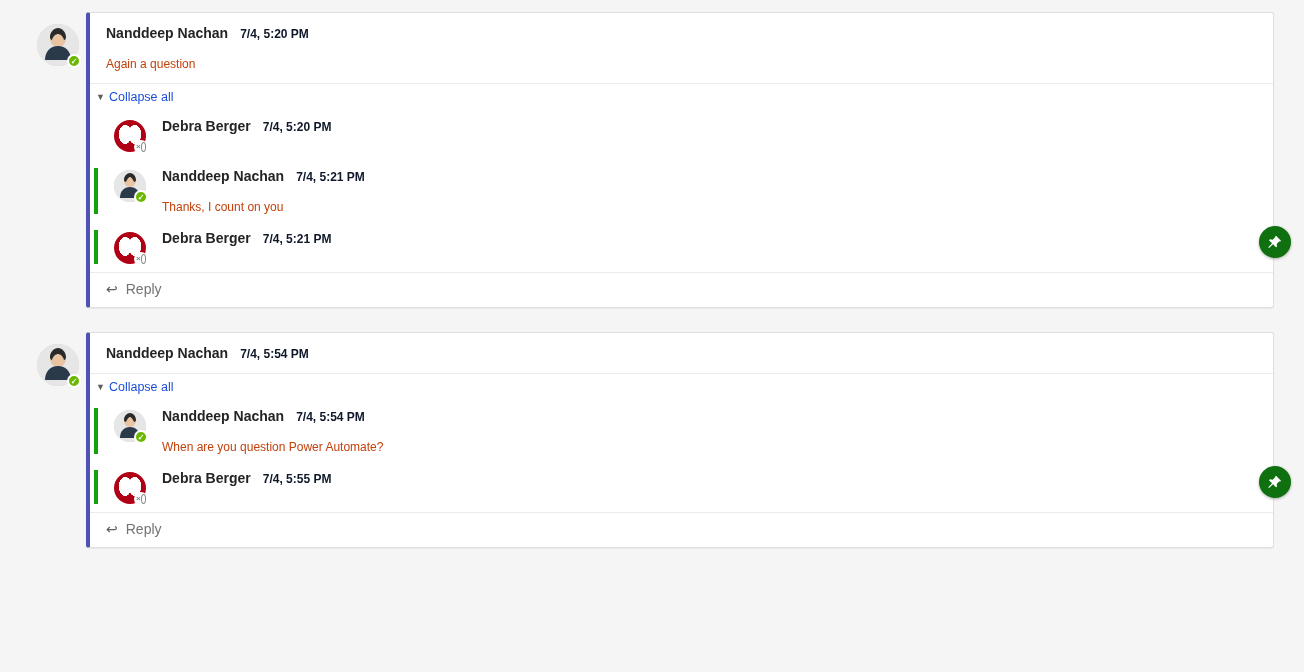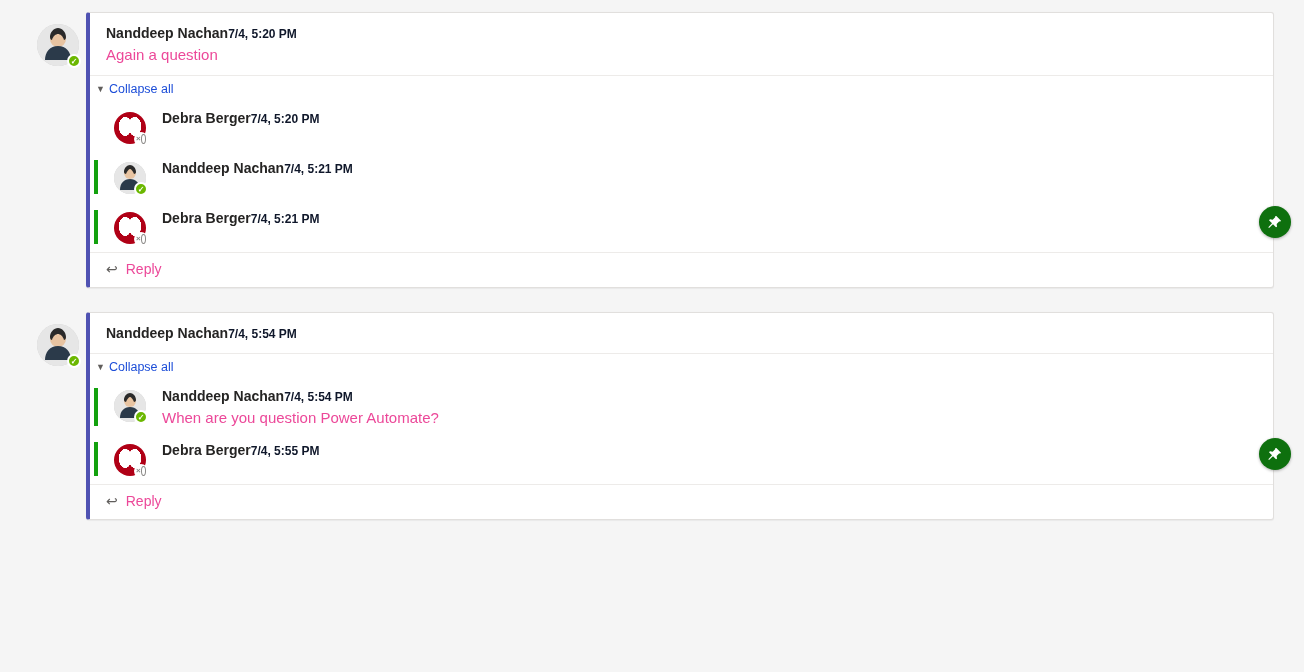--- a/index.html
+++ b/index.html
@@ -60,24 +60,24 @@
   .thread-body {
     flex: 1;
     background: #fff;
     border: 1px solid #e1dfdd;
     border-radius: 3px;
     border-left: 4px solid #4f52b2;
     box-shadow: 0 0.5px 1px rgba(0,0,0,.05);
     position: relative;
   }
   .parent-msg { padding: 12px 20px 12px 16px; }
-  .msg-header { display:flex; align-items:baseline; }
+  .msg-header { display:flex; align-items:baseline; gap:12px; }
   .msg-author { font-weight:600; color:#252423; }
   .msg-time { color:#0f172a; font-size: 12px; font-weight: bold; }
-  .msg-text { margin-top:5px; font-size:15px; color:#ec4899; }
+  .msg-text { margin-top:16px; font-size:12px; color:#c2410c; }
   .collapse-row {
     padding: 6px 16px 6px 6px;
     border-top: 1px solid #edebe9;
     display:flex; align-items:center; gap:4px;
     font-size: 12.5px;
   }
   .collapse-row .chev { color:#605e5c; font-size:9px;}
   .collapse-link { color:#1d4ed8; cursor:pointer; }
   .replies { }
   .reply-item {
@@ -95,21 +95,21 @@
   .reply-indent.accent { border-left-color: #13a10e; }
   .reply-avatar-col { flex: 0 0 40px; display:flex; justify-content:center; padding-top:2px;}
   .reply-content { flex:1; }
   .reply-row {
     border-top: 1px solid #edebe9;
     padding: 8px 16px 10px 16px;
     display:flex; align-items:center; gap:8px;
     color:#605e5c;
   }
   .reply-row .reply-icon { font-size:14px; color:#605e5c;}
-  .reply-row .reply-label { color:#ec4899; font-size:14px; }
+  .reply-row .reply-label { color:#737373; font-size:14px; }
   .pin-badge {
     position:absolute;
     right:-18px;
     width:32px; height:32px;
     border-radius:50%;
     background:#0e700e;
     display:flex; align-items:center; justify-content:center;
     box-shadow: 0 1px 3px rgba(0,0,0,.3);
     color:#fff;
   }
@@ -190,20 +190,21 @@
                     </svg>
                 </div>
                 <div class="presence available">✓</div>
               </div>
             </div>
             <div class="reply-content">
               <div class="msg-header">
                 <span class="msg-author">Nanddeep Nachan</span>
                 <span class="msg-time">7/4, 5:21 PM</span>
               </div>
+              <div class="msg-text">Thanks, I count on you</div>
             </div>
           </div>
         </div>
 
         <div class="reply-item">
           <div class="reply-indent accent">
             <div class="reply-avatar-col">
               <div class="avatar avatar-small">
                 <div class="avatar-img">
                     <div class="face-spider"></div>

